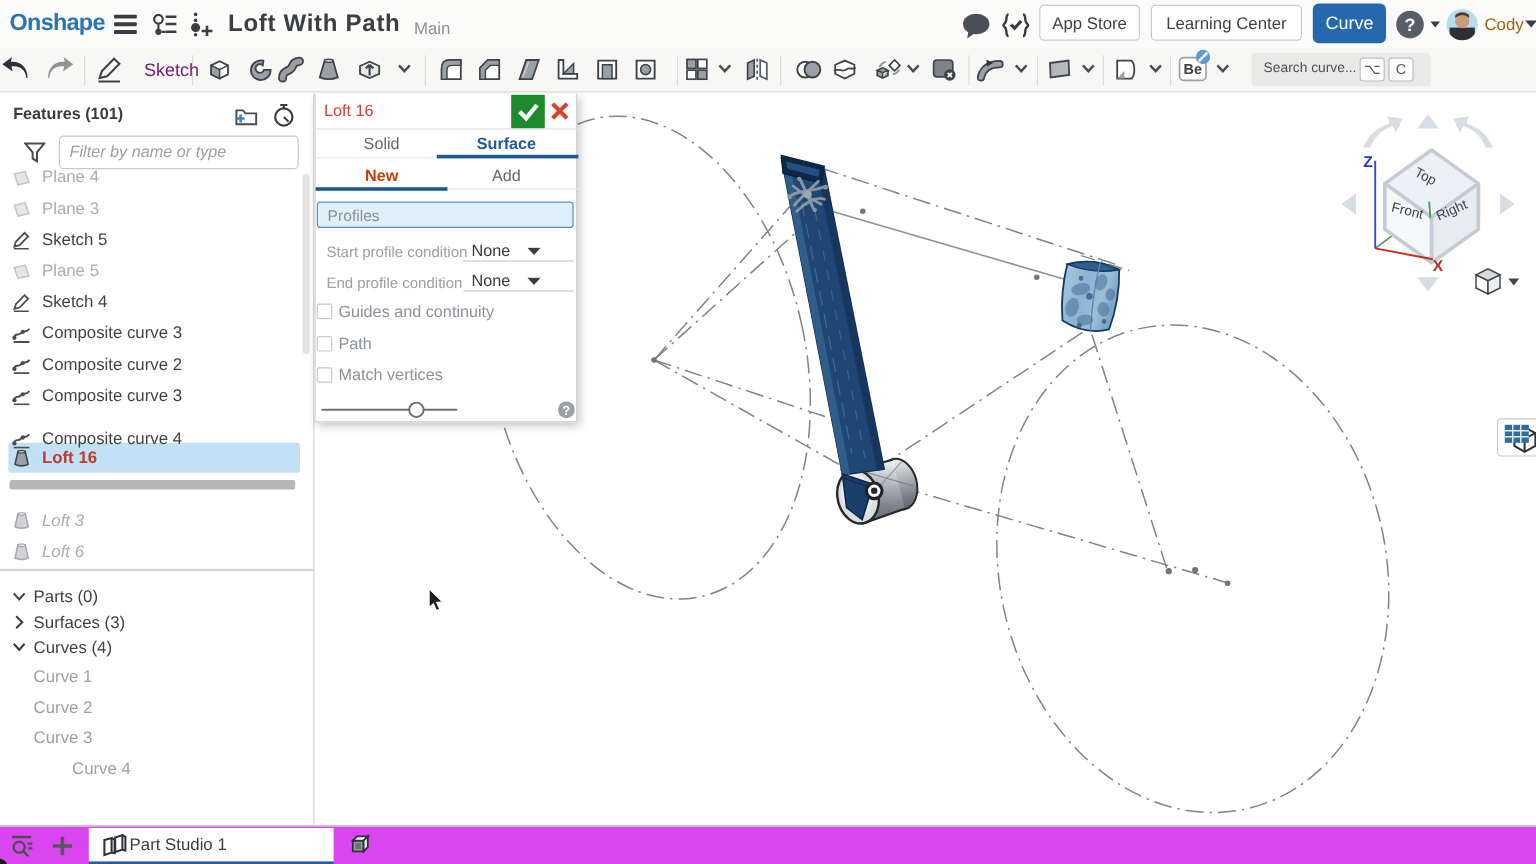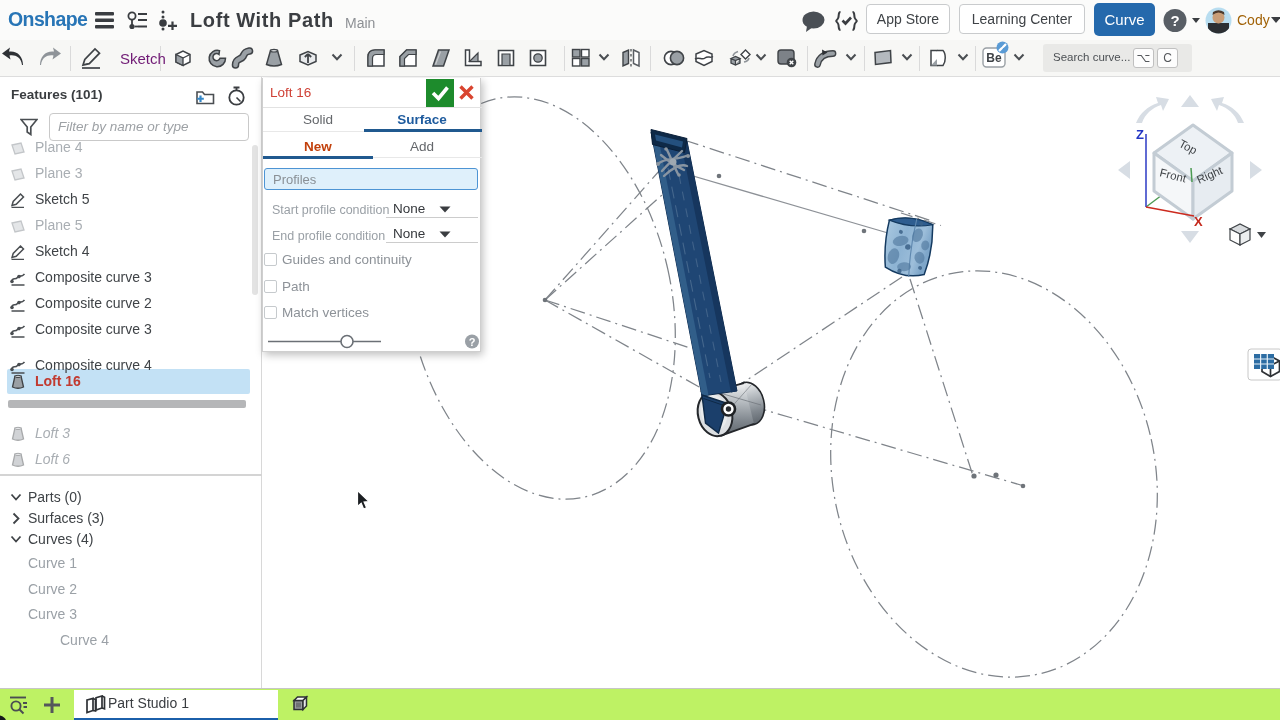--- a/index.html
+++ b/index.html
@@ -32,21 +32,21 @@
   .ficon { position:absolute; left:10px; top:5px; width:16px; height:16px; }
   #loftrow { position:absolute; left:7px; top:292px; width:243px; height:25px; background:#c3e1f5; border-radius:2px; }
   #rollback { position:absolute; left:8px; top:323px; width:238px; height:8px; background:#b5b6b8; border-radius:2px; }
   #listsep { position:absolute; left:0px; top:397px; width:262px; height:2px; background:#d4d4d4; }
   .prow { position:absolute; left:0; width:262px; height:21px; }
   .prow .txt { position:absolute; left:28px; top:2px; font-size:14px; color:#3f4347; }
   .prow .txt.gray { color:#9ba1a7; }
   
   #dialog { position:absolute; left:262px; top:78px; width:219px; height:274px; background:#fff; border:1px solid #cfcfcf; border-top:none; box-shadow:2px 3px 8px rgba(0,0,0,0.25); z-index:15; }
   
-  #bottombar { position:absolute; left:0; top:688px; width:1280px; height:32px; background:#bef264; border-top:1px solid #c6c6c6; z-index:20;text-align:right; }
+  #bottombar { position:absolute; left:0; top:688px; width:1280px; height:32px; background:#d946ef; border-top:1px solid #c6c6c6; z-index:20;text-align:right; }
   #tab1 { position:absolute; left:74px; top:1px; width:204px; height:28px; background:#fff; }
   #tab1u { position:absolute; left:74px; top:29px; width:204px; height:3px; background:#1b5faa; }
   #tab1 span { position:absolute; left:34px; top:5px; font-size:14px; color:#3a3d41; }
   #tab2 { position:absolute; left:279px; top:1px; width:199px; height:31px; background:#d5d5d5; border-right:1px solid #e8e8e8; }
   #tab2 span { position:absolute; left:36px; top:5px; font-size:14px; color:#515458; }
 </style>
 </head>
 <body>
 <div id="stage">
 

